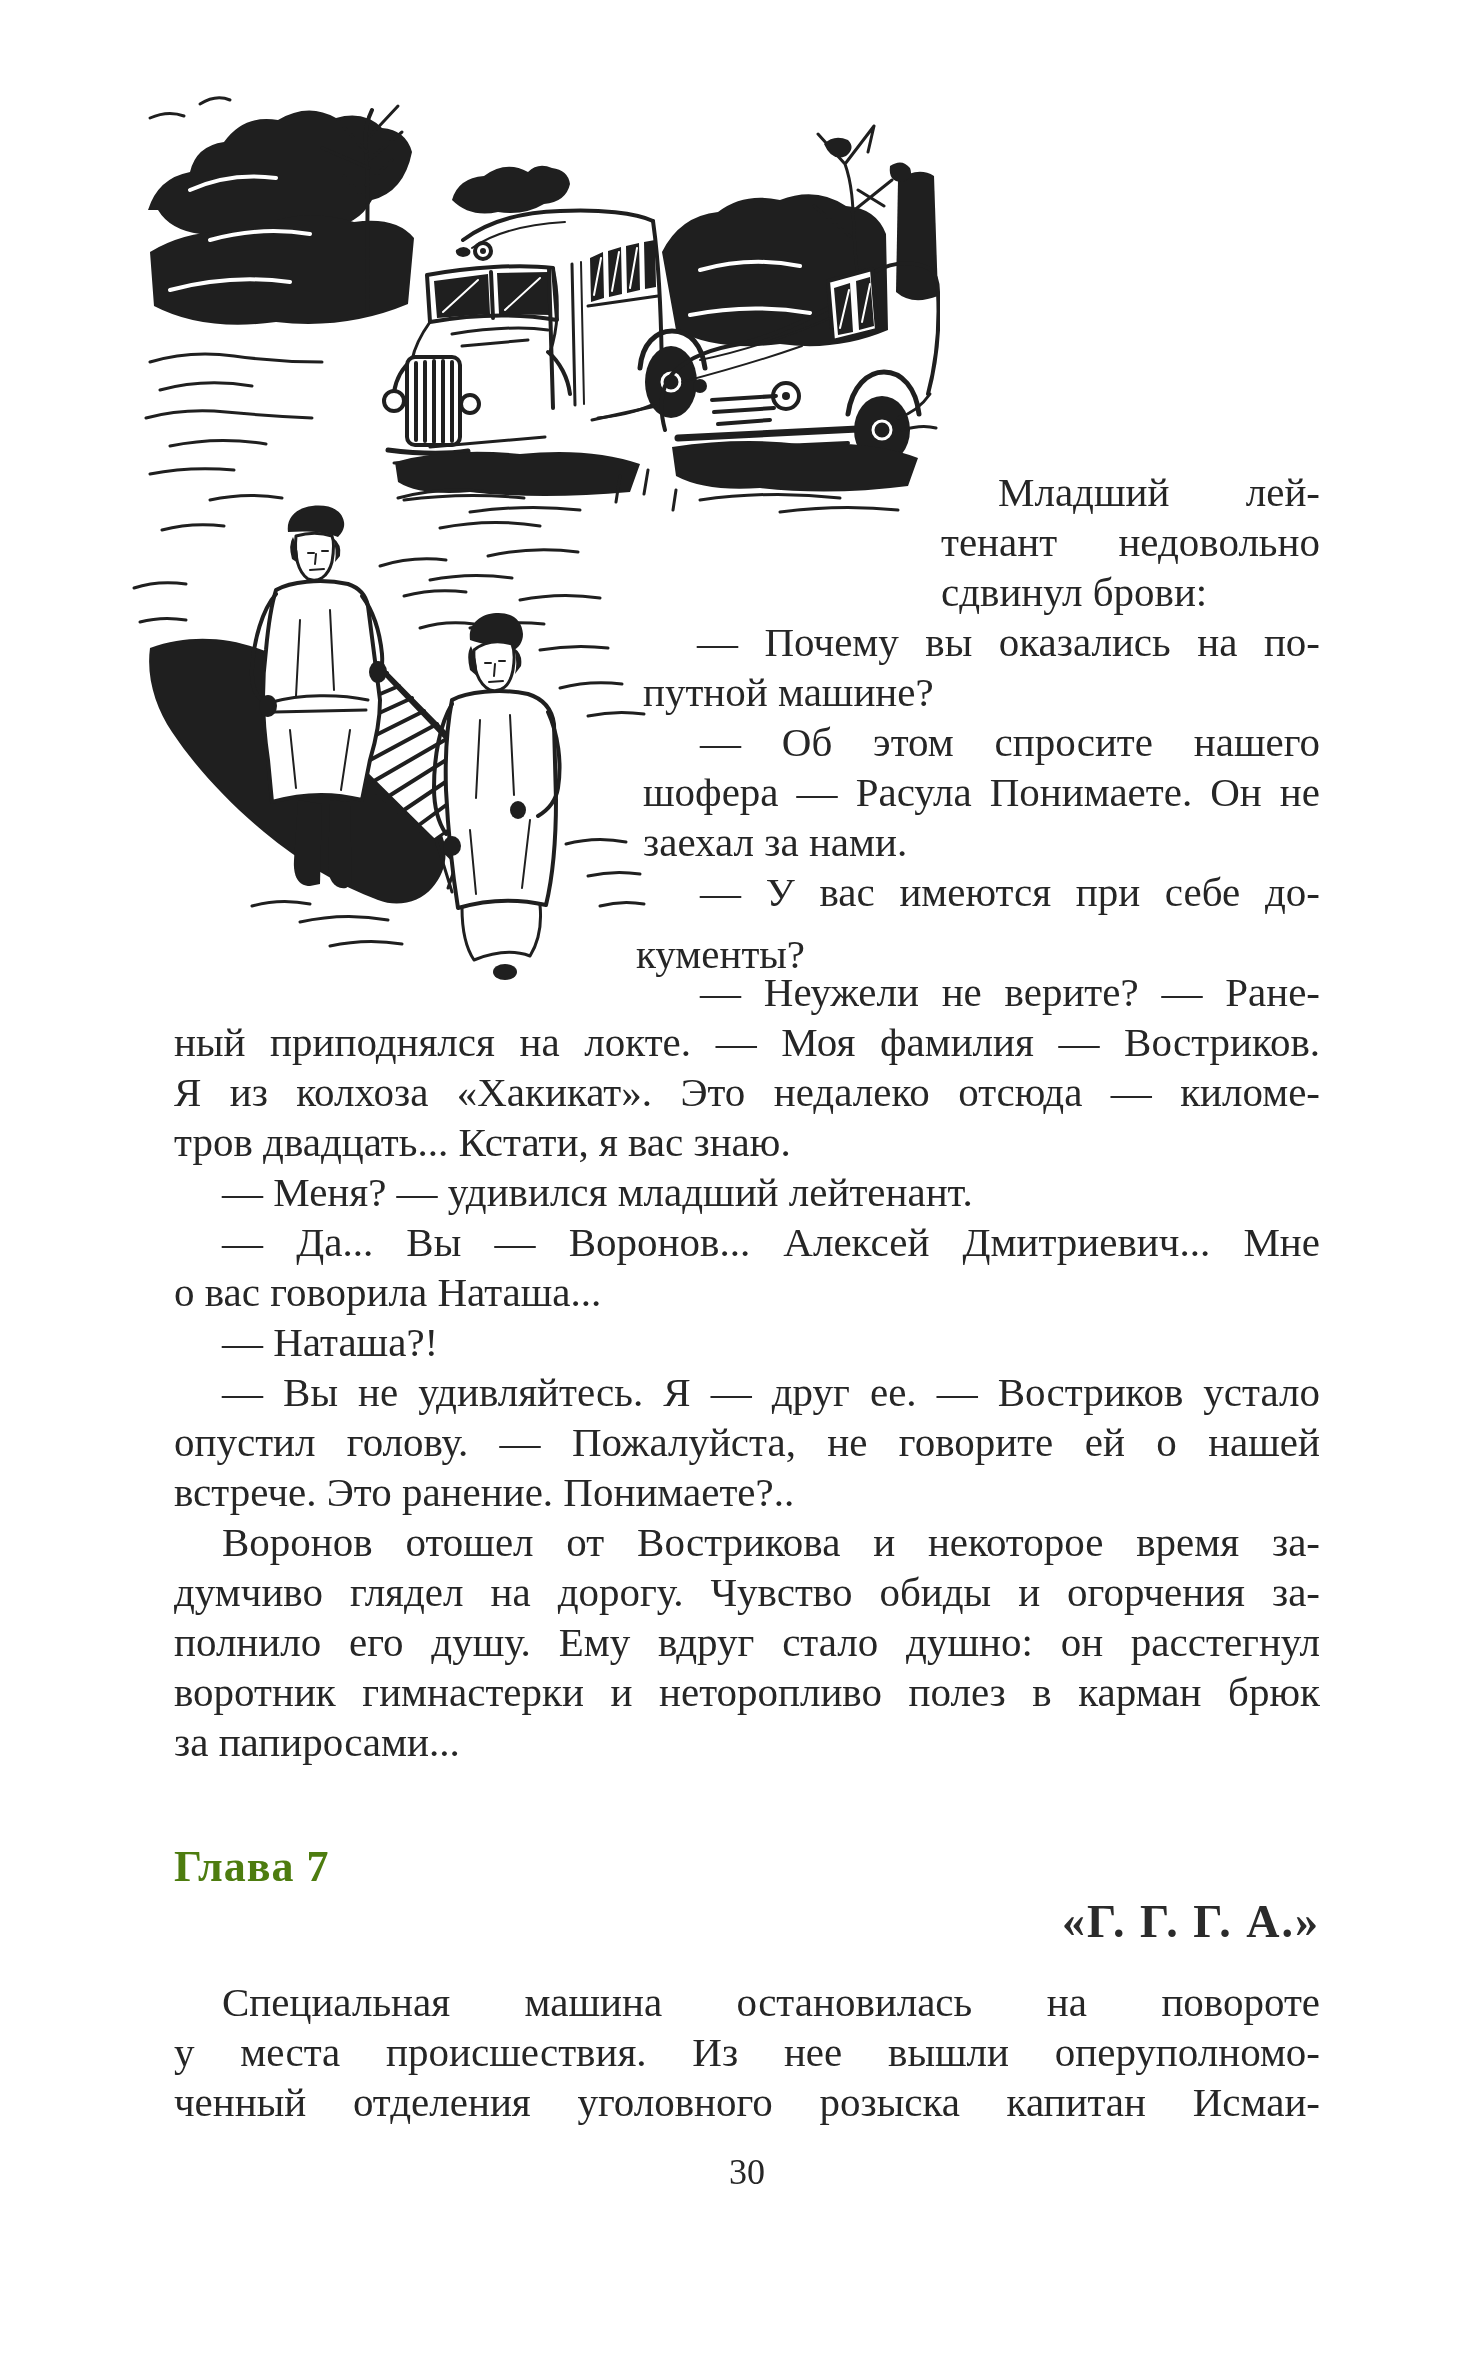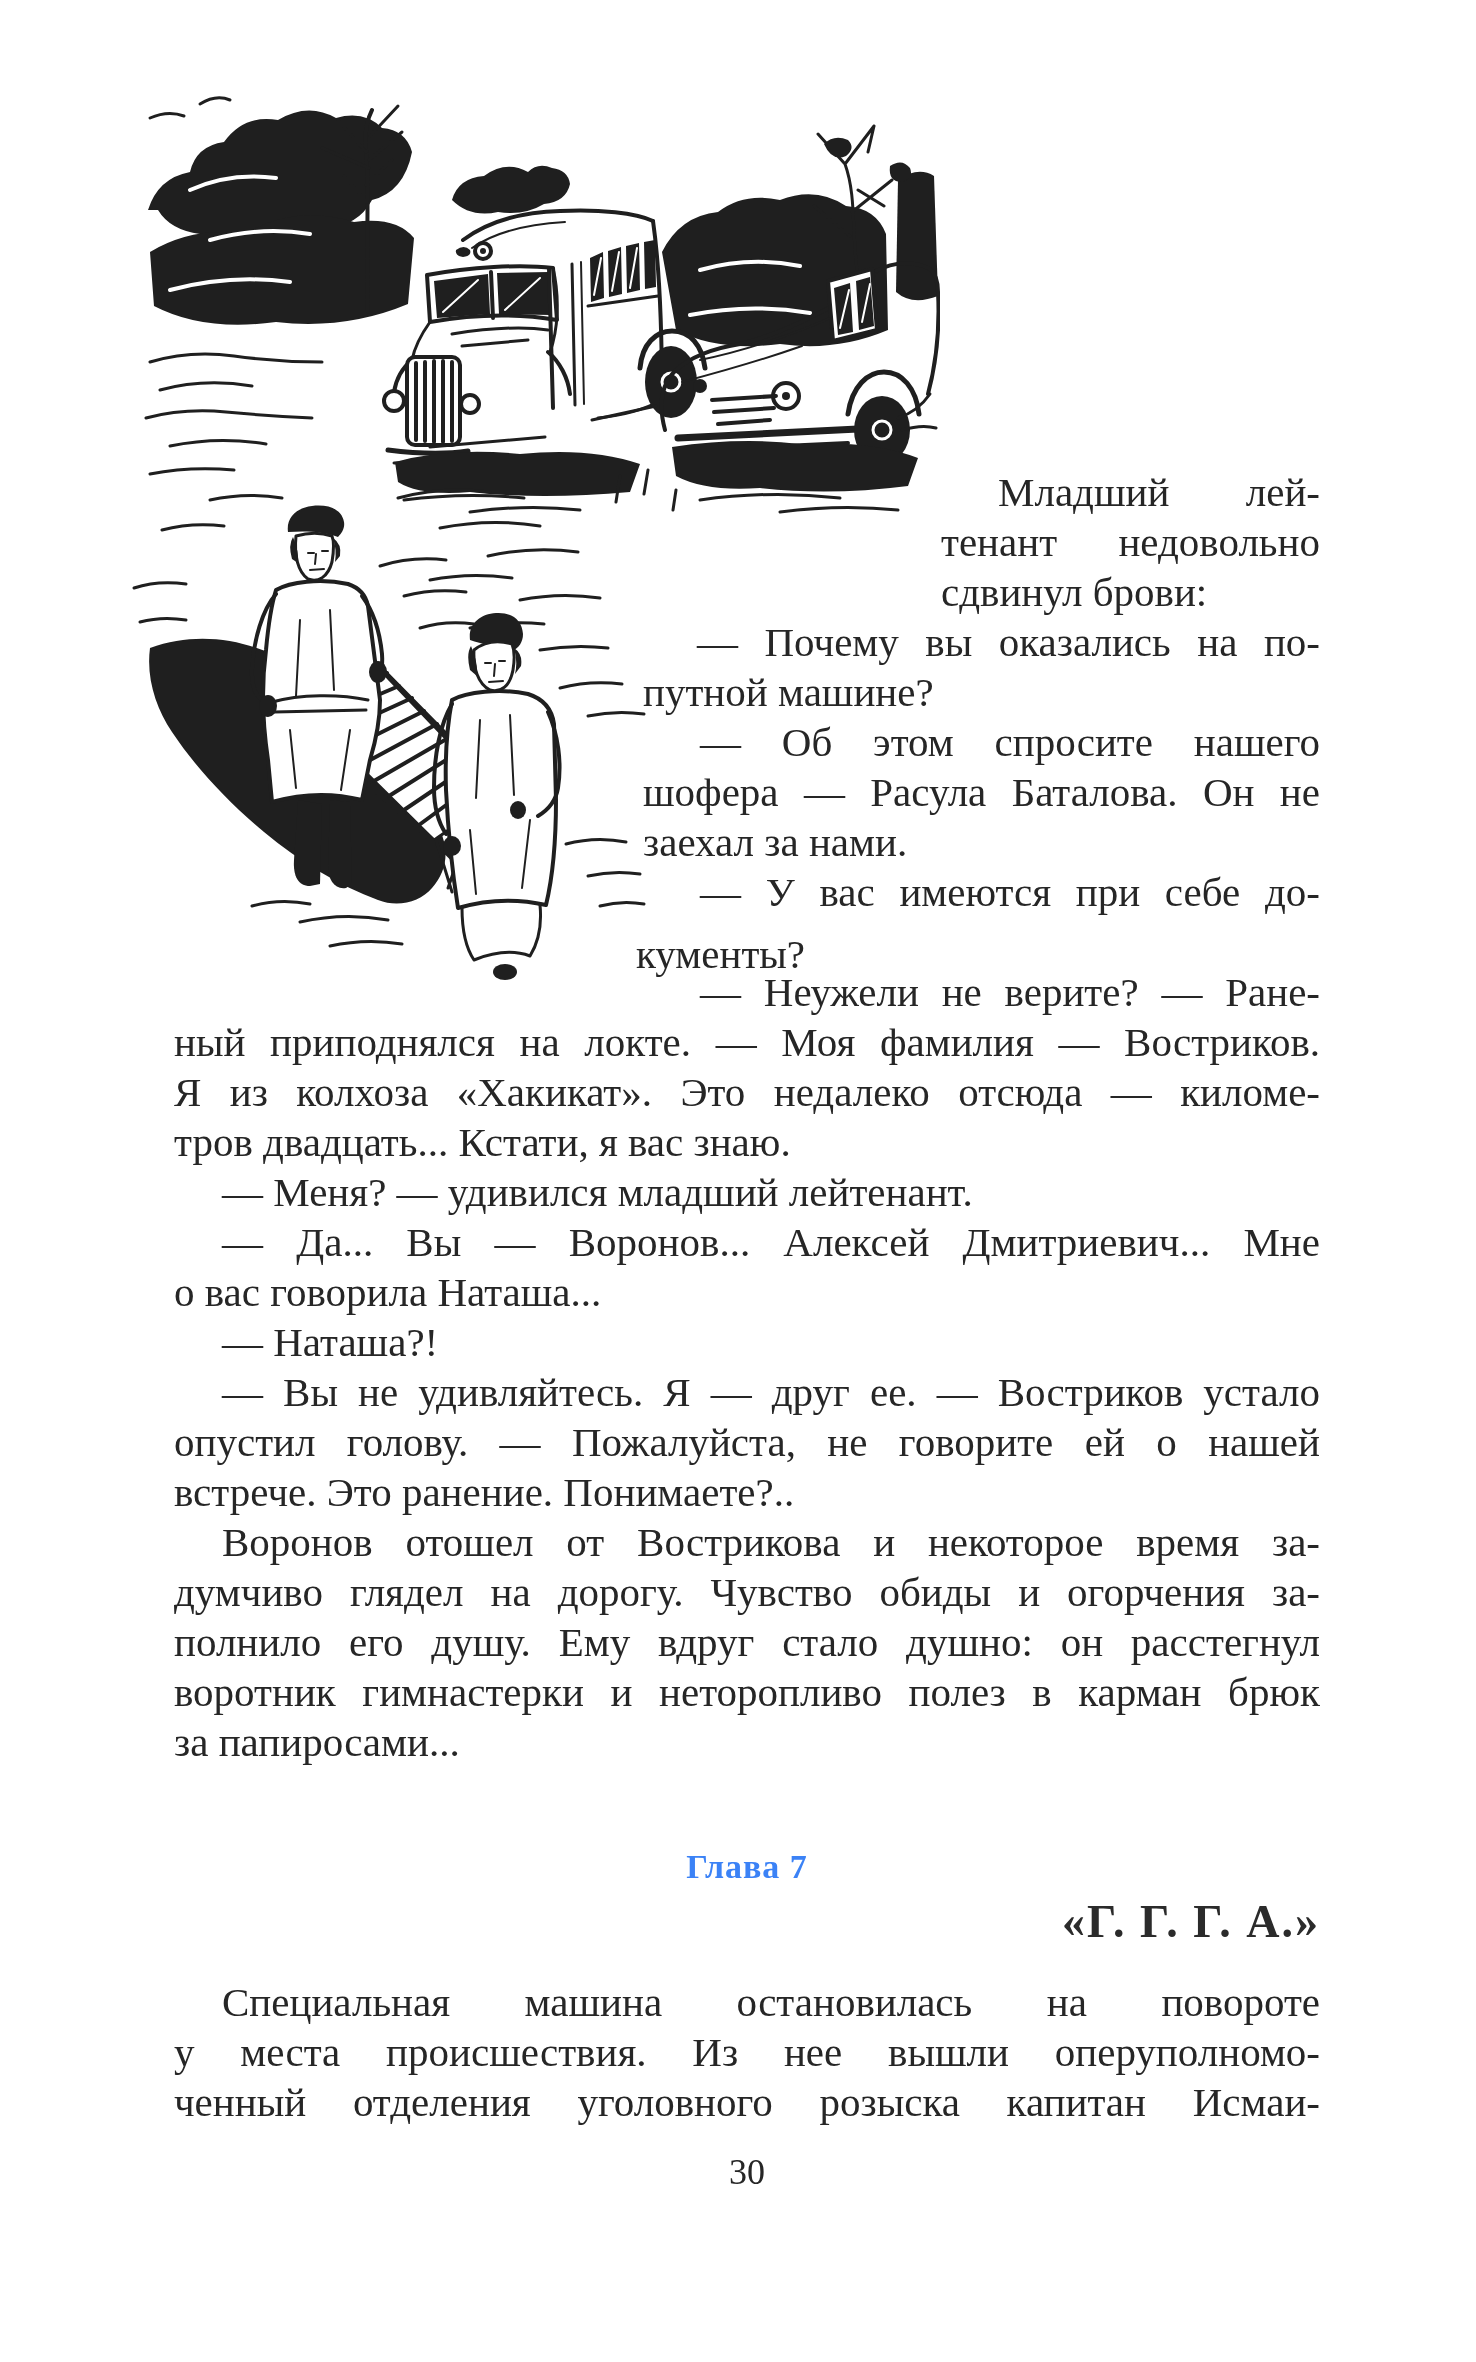--- a/index.html
+++ b/index.html
@@ -18,22 +18,22 @@
   .wl7{left:643px;top:817px;}
   .wl8{left:700px;top:867px;width:620px;}
   .wl9{left:636px;top:917px;margin-top:12px;}
   .wl10{left:700px;top:967px;width:620px;}
   
   #body-block{position:absolute;left:174px;top:1017px;width:1146px;}
   #body-block .bl{font-size:41px;line-height:50px;height:50px;}
   #body-block .jl{text-align:justify;text-align-last:justify;}
   .ps{text-indent:48px;}
   
-  #chapter-heading{position:absolute;left:174px;top:1842px;width:1146px;text-align:center;
-       font-size:34px;line-height:50px;font-weight:bold;letter-spacing:1px;color:#3b82f6;}
+  #chapter-heading{position:absolute;left:174px;top:1842px;width:1146px;
+       font-size:44px;line-height:50px;font-weight:bold;letter-spacing:1px;color:#4d7c0f;}
   #chapter-title{position:absolute;left:174px;top:1894px;width:1146px;text-align:right;
        font-size:46px;line-height:56px;font-weight:bold;letter-spacing:2px;color:#2b2b2b;}
   
   #chapter-block{position:absolute;left:174px;top:1977px;width:1146px;}
   #chapter-block .bl{font-size:41px;line-height:50px;height:50px;}
   
   #page-number{position:absolute;left:174px;top:2150px;width:1146px;text-align:center;
        font-size:36px;line-height:44px;}
   #plate{position:absolute;left:125px;top:88px;width:815px;height:912px;}
 </style>
@@ -201,21 +201,21 @@
       </g>
     </g>
   </svg>
 
   <div class="line wl0 jl">Младший лей-</div>
   <div class="line wl1 jl">тенант недовольно</div>
   <div class="line wl2">сдвинул брови:</div>
   <div class="line wl3 jl">— Почему вы оказались на по-</div>
   <div class="line wl4">путной машине?</div>
   <div class="line wl5 jl">— Об этом спросите нашего</div>
-  <div class="line wl6 jl">шофера — Расула Баталова. Он не</div>
+  <div class="line wl6 jl">шофера — Расула Понимаете. Он не</div>
   <div class="line wl7">заехал за нами.</div>
   <div class="line wl8 jl">— У вас имеются при себе до-</div>
   <div class="line wl9">кументы?</div>
   <div class="line wl10 jl">— Неужели не верите? — Ране-</div>
 
   <div id="body-block">
     <div class="bl jl">ный приподнялся на локте. — Моя фамилия — Востриков.</div>
     <div class="bl jl">Я из колхоза «Хакикат». Это недалеко отсюда — киломе-</div>
     <div class="bl">тров двадцать... Кстати, я вас знаю.</div>
     <div class="bl ps">— Меня? — удивился младший лейтенант.</div>

